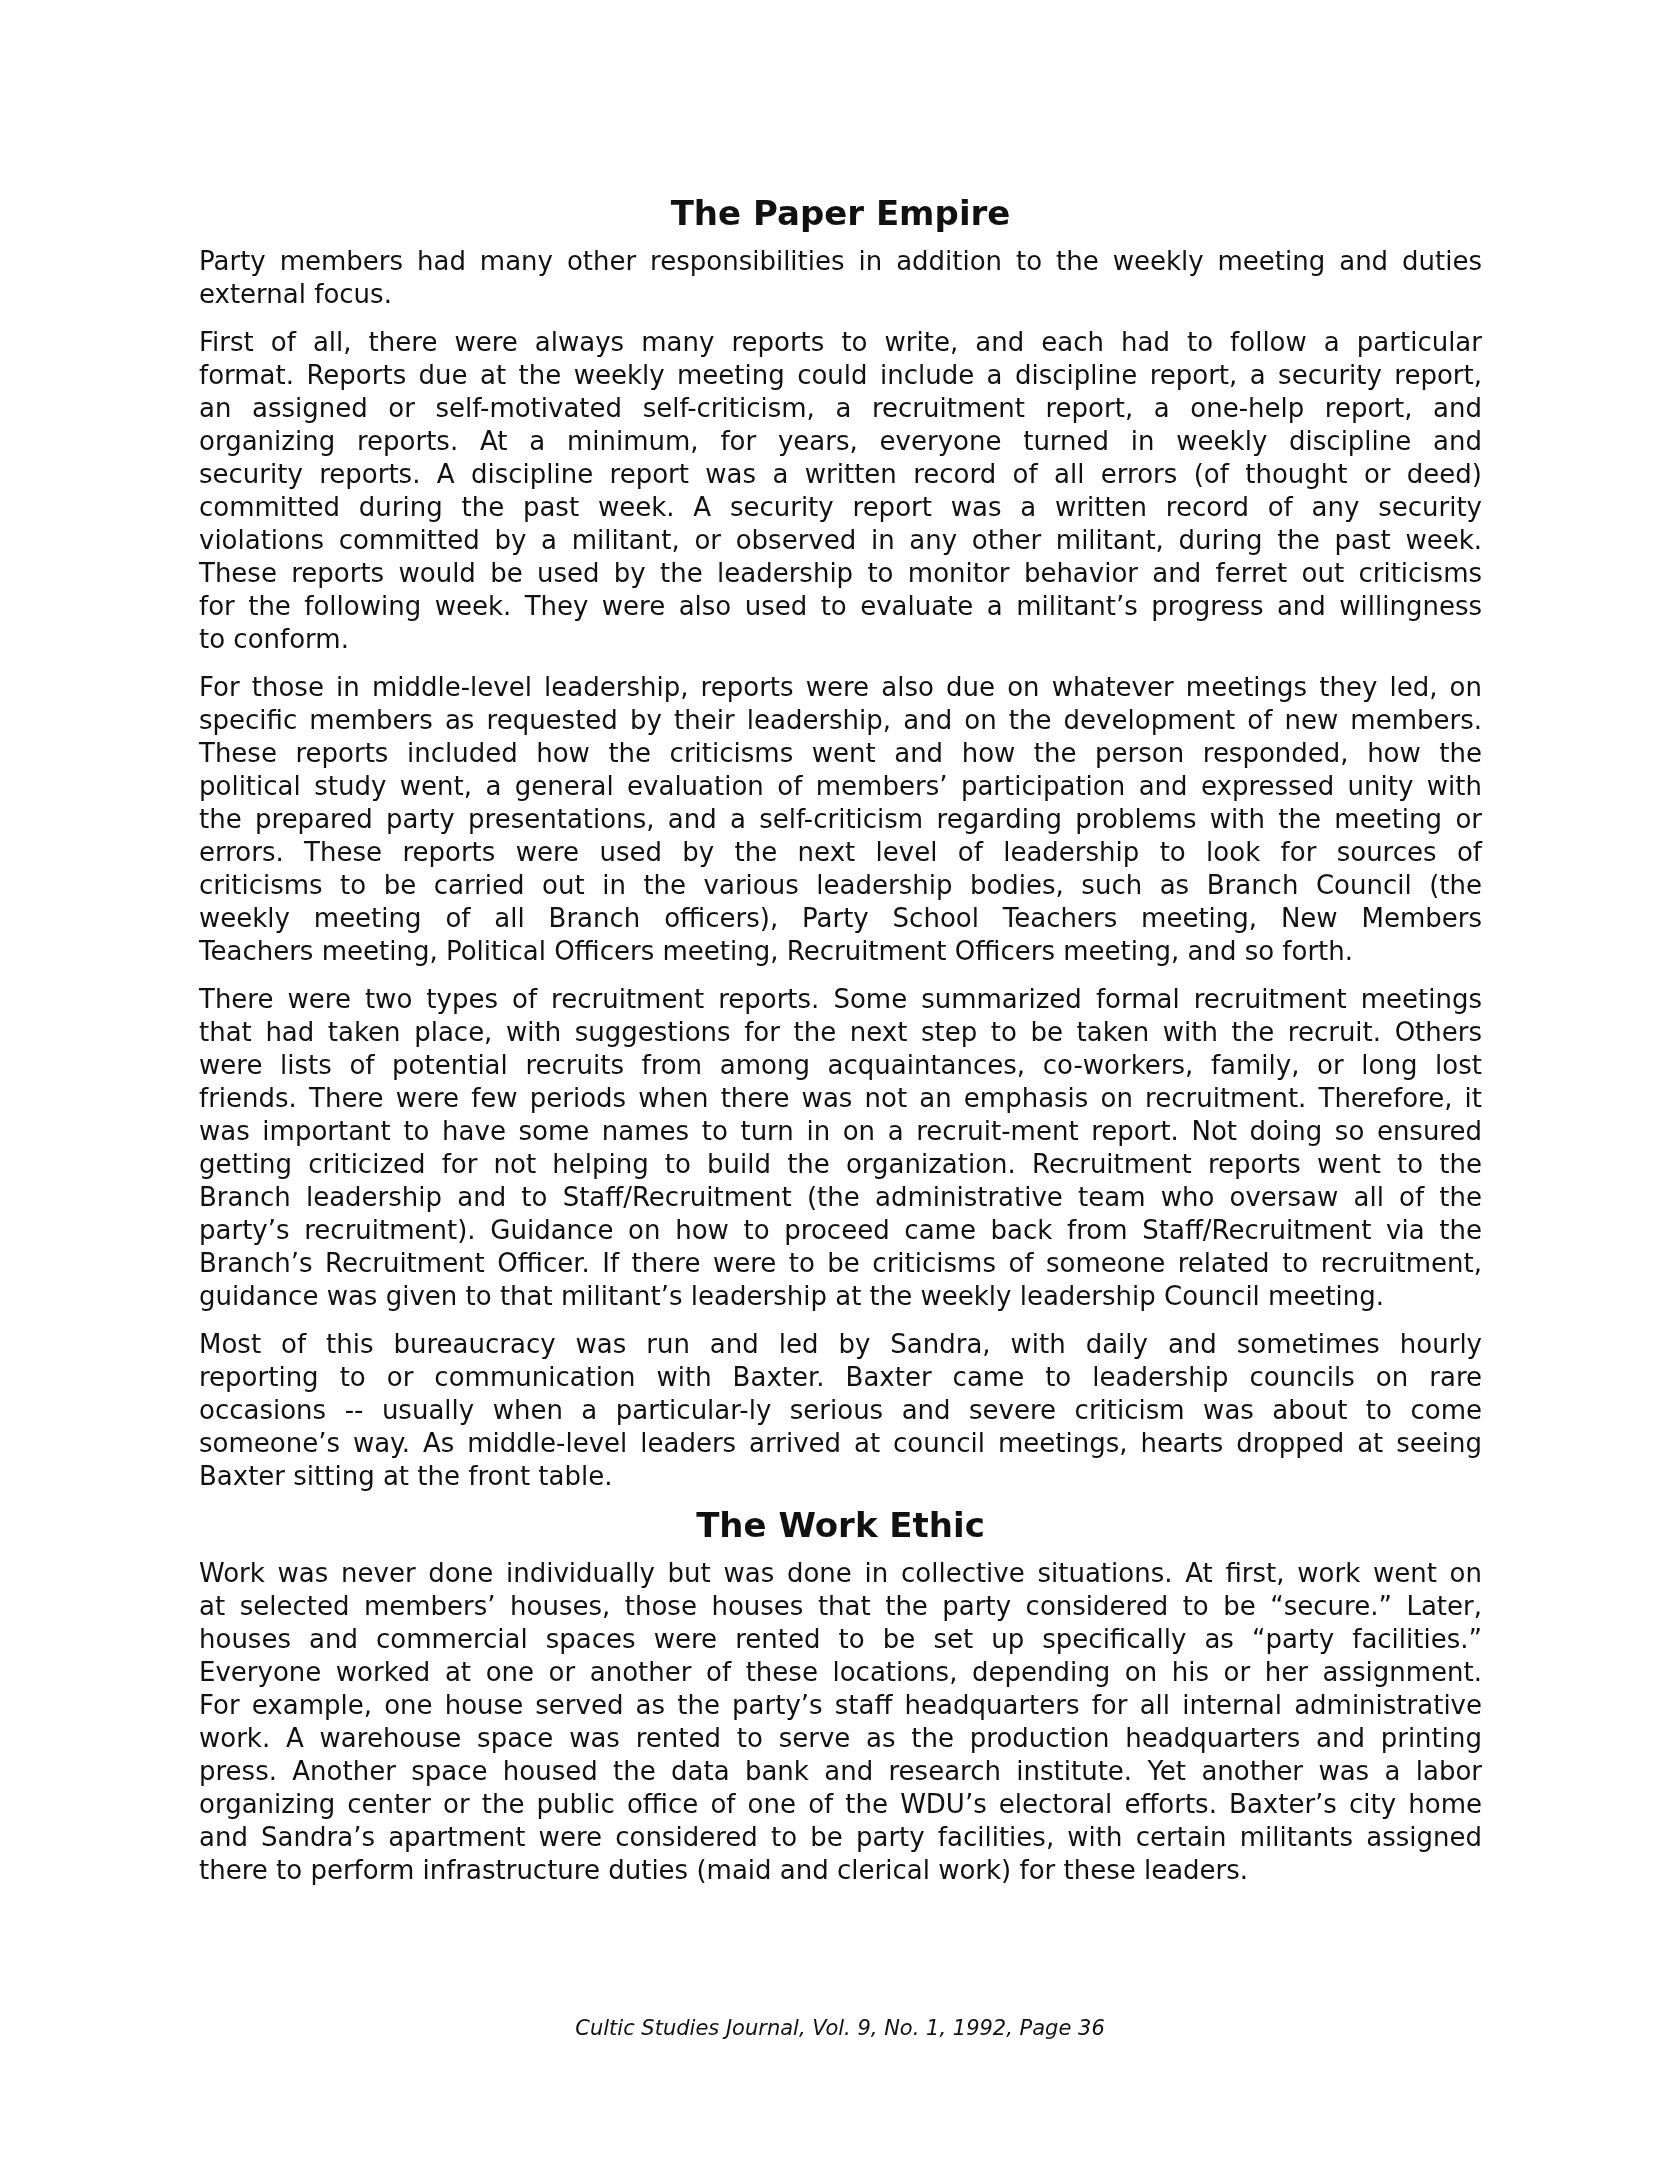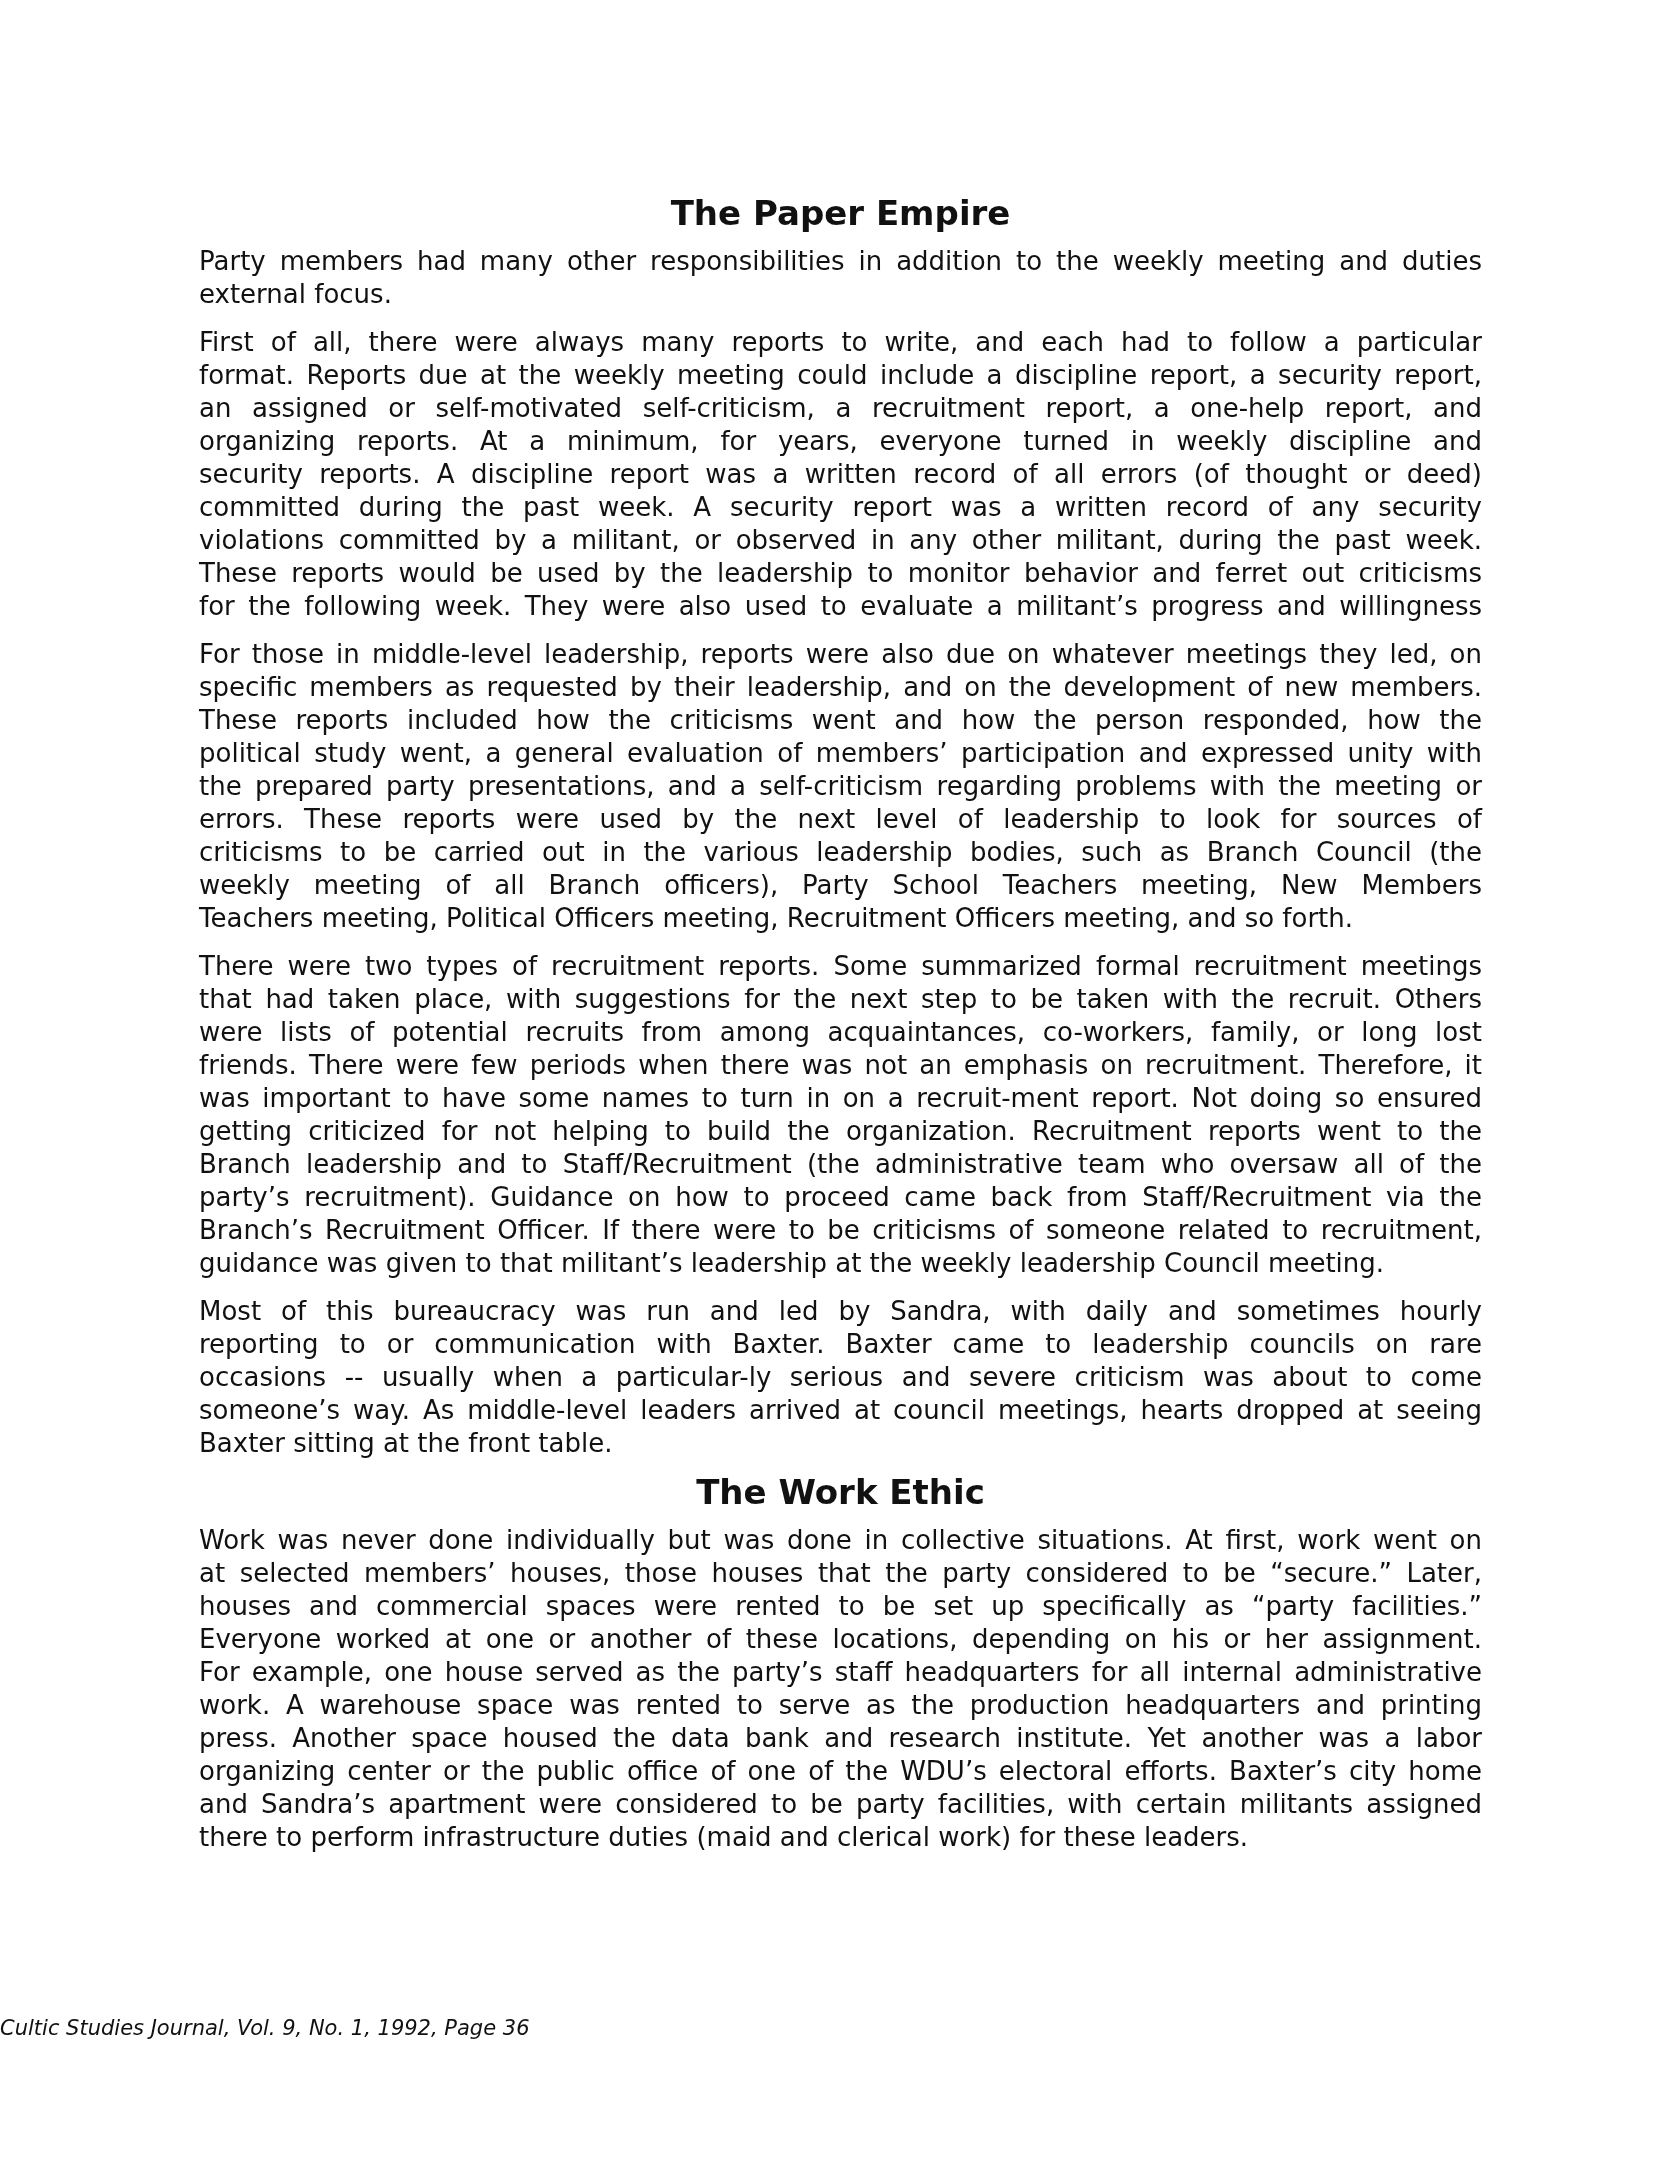--- a/index.html
+++ b/index.html
@@ -28,20 +28,21 @@
     line-height: 33px;
     white-space: nowrap;
     text-align: justify;
     text-align-last: justify;
   }
   .line.last { text-align: center; text-align-last: left; }
   .footer {
     position: absolute;
     left: 0; right: 0;
     top: 2014px;
+    text-align: center;
     font-family: "DejaVu Sans", sans-serif;
     font-style: italic;
     font-size: 21px;
     color: #111111;
     line-height: 28px;
   }
 </style>
 </head>
 <body>
 
@@ -57,20 +58,21 @@
   <div class="para">
     <span class="line">First of all, there were always many reports to write, and each had to follow a particular</span>
     <span class="line">format. Reports due at the weekly meeting could include a discipline report, a security report,</span>
     <span class="line">an assigned or self-motivated self-criticism, a recruitment report, a one-help report, and</span>
     <span class="line">organizing reports. At a minimum, for years, everyone turned in weekly discipline and</span>
     <span class="line">security reports. A discipline report was a written record of all errors (of thought or deed)</span>
     <span class="line">committed during the past week. A security report was a written record of any security</span>
     <span class="line">violations committed by a militant, or observed in any other militant, during the past week.</span>
     <span class="line">These reports would be used by the leadership to monitor behavior and ferret out criticisms</span>
     <span class="line">for the following week. They were also used to evaluate a militant’s progress and willingness</span>
+    <span class="line last">to conform.</span>
   </div>
 
   <div class="para">
     <span class="line">For those in middle-level leadership, reports were also due on whatever meetings they led, on</span>
     <span class="line">specific members as requested by their leadership, and on the development of new members.</span>
     <span class="line">These reports included how the criticisms went and how the person responded, how the</span>
     <span class="line">political study went, a general evaluation of members’ participation and expressed unity with</span>
     <span class="line">the prepared party presentations, and a self-criticism regarding problems with the meeting or</span>
     <span class="line">errors. These reports were used by the next level of leadership to look for sources of</span>
     <span class="line">criticisms to be carried out in the various leadership bodies, such as Branch Council (the</span>

